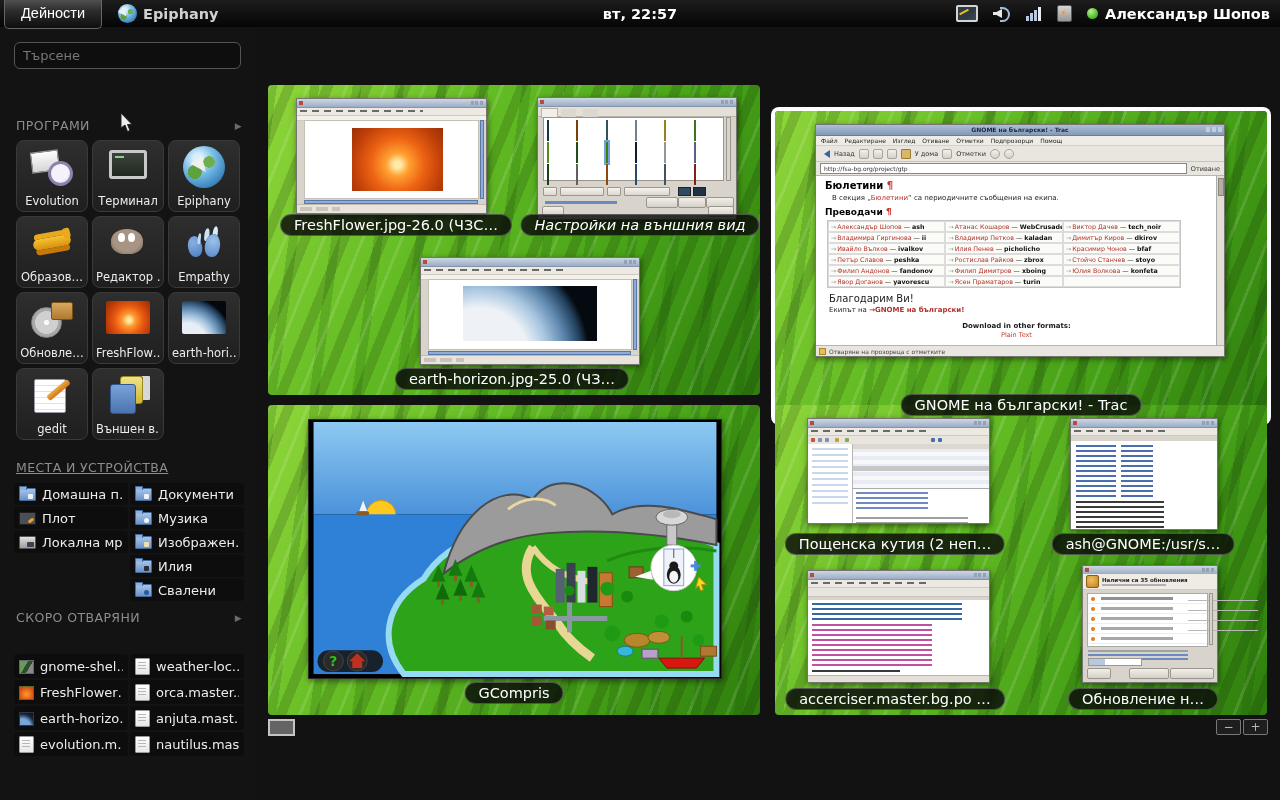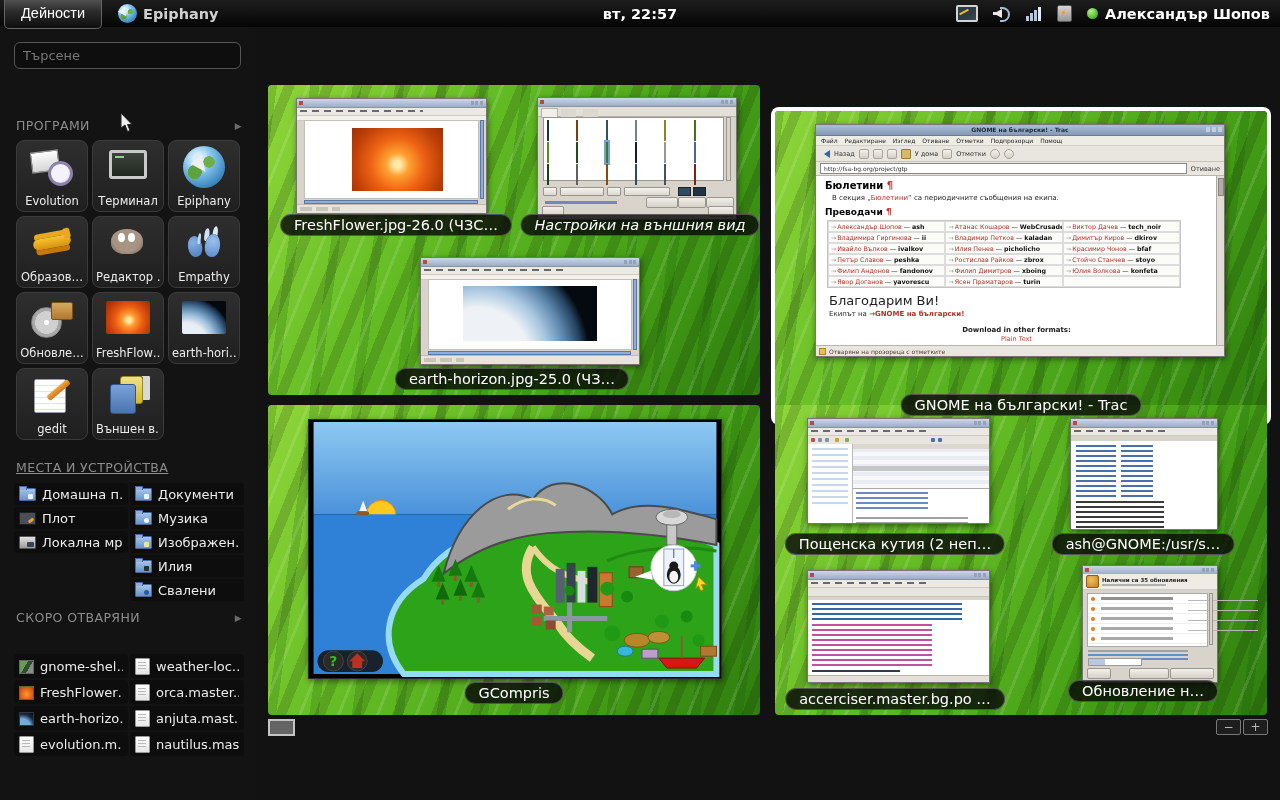--- a/index.html
+++ b/index.html
@@ -206,21 +206,21 @@
   .pilcrow{color:#c9302c;font-weight:bold;}
   .tpara{margin:0 0 5px 7px;font-size:7px;}
   .rlink{color:#b3302a;}
   .th2{font-size:9px;font-weight:bold;color:#000;margin:2px 0 3px 0;}
   .ttable{display:grid;grid-template-columns:repeat(3,1fr);border:1px solid #c4c4c4;width:92%;margin-left:2px;background:#fbfbf8;}
   .tcell{border:1px solid #dcdcdc;font-size:6.3px;padding:1px 2px;white-space:nowrap;overflow:hidden;}
   .tn{color:#b3302a;}
   .tn::before{content:'→';color:#9a9a9a;margin-right:1px;}
   .tn:empty::before{content:none;}
   .tk{color:#111;}
-  .tthanks{margin:5px 0 2px 4px;font-size:13px;}
+  .tthanks{margin:5px 0 2px 4px;font-size:10px;}
   .tteam{margin:2px 0 0 4px;font-size:7px;}
   .tlink{color:#b3302a;font-weight:bold;}
   .tdl{margin-top:8px;text-align:center;font-size:7px;font-weight:bold;color:#1a1a1a;}
   .tpt{text-align:center;font-size:6.5px;color:#c0392b;margin-top:1px;}
   .bfoot{display:flex;justify-content:space-between;margin-top:7px;border-top:1px solid #ddd;padding-top:2px;
     font-size:5.8px;color:#a8a8a8;line-height:1.25;}
   .bstatus{height:10px;background:#e9e5df;border-top:1px solid #b8b4ac;display:flex;align-items:center;gap:3px;
     padding:0 3px;font-size:6px;color:#444;}
   .bstatus::before{content:'';width:5px;height:5px;background:#e8c050;border:1px solid #a88820;}
 
@@ -743,20 +743,20 @@
         <span class="upd-ttl"><span>Налични са 35 обновления</span><i></i></span>
       </div>
       <div class="upd-list"></div>
       <div class="upd-scroll"></div>
       <div class="upd-i1"></div>
       <div class="upd-prog"></div>
       <i class="ubtn" style="left:4px;width:22px;"></i>
       <i class="ubtn" style="right:48px;width:38px;"></i>
       <i class="ubtn" style="right:3px;width:42px;"></i>
     </div>
-    <div class="wlabel" style="left:368px;top:275px;">Обновление н…</div>
+    <div class="wlabel" style="left:368px;top:283px;">Обновление н…</div>
   </section>
 
   <div class="ws-ind"></div>
   <button class="wsctl" id="ctl-minus">−</button>
   <button class="wsctl" id="ctl-plus">+</button>
 
 </div>
 
 </body></html>

